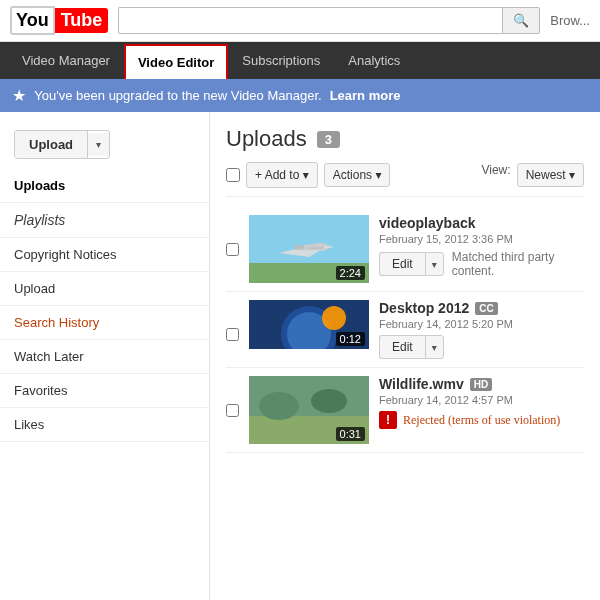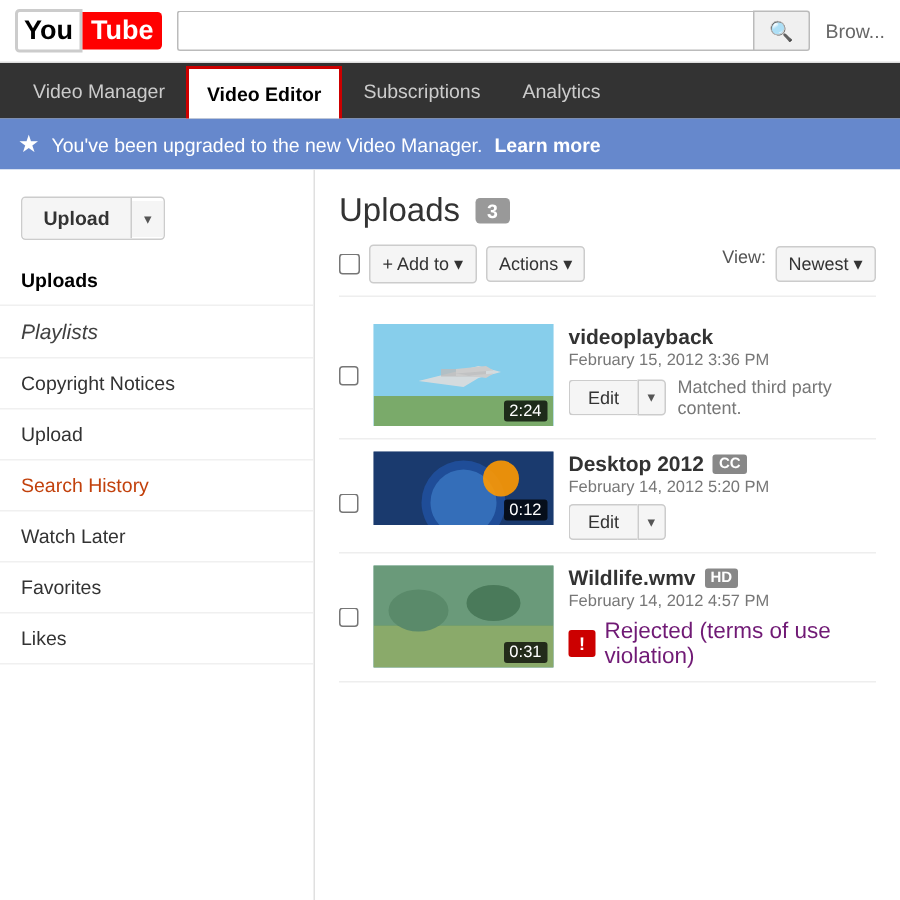--- a/index.html
+++ b/index.html
@@ -134,19 +134,19 @@
         <span style="position:absolute; bottom:3px; right:4px; background:rgba(0,0,0,0.75); color:#fff; font-size:11px; padding:1px 4px; border-radius:2px;">0:31</span>
       </div>
       <div style="flex:1;">
         <div style="font-size:14px; font-weight:bold; color:#333; margin-bottom:2px; display:flex; align-items:center; gap:6px;">
           Wildlife.wmv
           <span style="background:#888; color:#fff; font-size:10px; padding:1px 4px; border-radius:2px; font-weight:bold;">HD</span>
         </div>
         <div style="font-size:11px; color:#777; margin-bottom:5px;">February 14, 2012 4:57 PM</div>
         <div style="display:flex; align-items:center; gap:6px;">
           <span style="background:#cc0000; color:#fff; width:18px; height:18px; border-radius:2px; display:flex; align-items:center; justify-content:center; font-size:12px; font-weight:bold; flex-shrink:0;">!</span>
-          <span style="color:#701a75; font-size:15px;">Rejected (terms of use violation)</span>
+          <span style="color:#c2410c; font-size:12px;font-family:Liberation Serif, serif;">Rejected (terms of use violation)</span>
         </div>
       </div>
     </div>
 
   </div>
 </div>
 
 </body></html>

